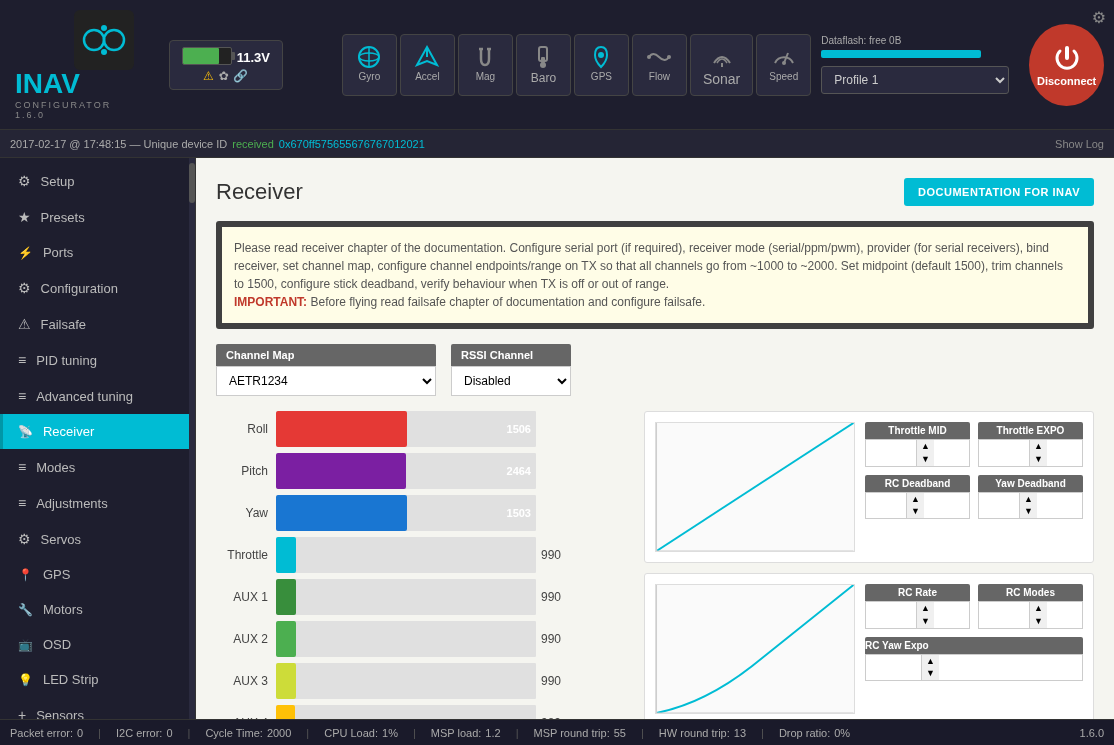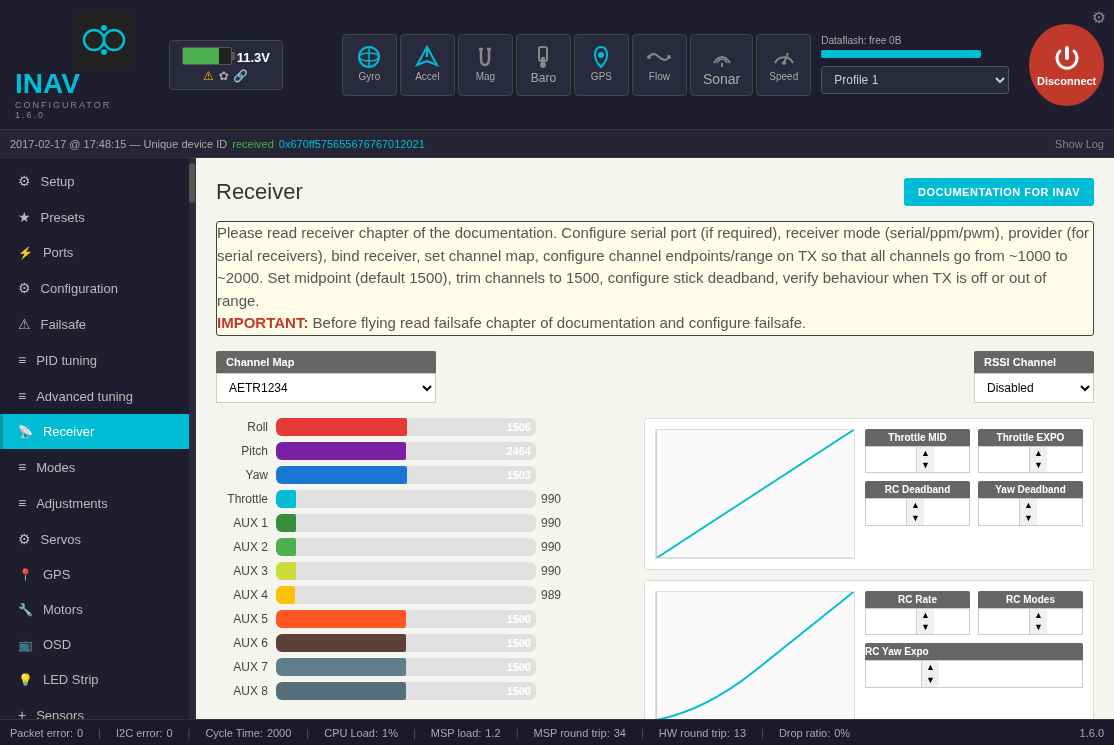--- a/index.html
+++ b/index.html
@@ -34,39 +34,39 @@
 
     
     #content { flex: 1; background: #f5f5f0; overflow-y: auto; padding: 20px; position: relative; }
 
     
     .content-header { display: flex; align-items: center; justify-content: space-between; margin-bottom: 15px; }
     .page-title { font-size: 22px; color: #333; font-weight: normal; }
     .doc-btn { background: #00bcd4; color: #fff; border: none; padding: 8px 14px; border-radius: 3px; cursor: pointer; font-size: 11px; font-weight: bold; letter-spacing: 0.5px; }
 
     
-    .warning-box { background: #fffde7; border: 1px solid #404040; border-radius: 3px; padding: 0; margin-bottom: 15px; font-size: 15px; color: #555; line-height: 1.5; }
+    .warning-box { background: #fffde7; border: 6px solid #404040; border-radius: 3px; padding: 12px; margin-bottom: 15px; font-size: 12px; color: #555; line-height: 1.5; }
     .warning-box .important { color: #c0392b; font-weight: bold; }
 
     
-    .channel-map-row { display: flex; gap: 15px; margin-bottom: 15px; justify-content: space-between; }
+    .channel-map-row { display: flex; gap: 15px; margin-bottom: 15px; }
     .channel-map-group, .ssri-group { display: flex; flex-direction: column; }
     .select-label { font-size: 11px; color: #fff; background: #666; padding: 5px 10px; border-radius: 2px 2px 0 0; font-weight: bold; }
     .channel-select { background: #fff; border: 1px solid #ccc; padding: 6px 8px; font-size: 12px; min-width: 220px; }
     .ssri-select { background: #fff; border: 1px solid #ccc; padding: 6px 8px; font-size: 12px; min-width: 120px; }
 
     
     .two-col { display: flex; }
     .channels-col { flex: 1; }
     .curves-col { display: flex; flex-direction: column; gap: 10px; width: 450px; }
 
     
     .channel-row { display: flex; align-items: center; margin-bottom: 6px; }
     .channel-label { width: 60px; text-align: right; padding-right: 8px; font-size: 12px; color: #444; font-weight: 500; }
-    .channel-bar-container { width: 260px; height: 18px; background: #e0e0e0; border-radius: 6px; position: relative; overflow: hidden; }
+    .channel-bar-container { width: 260px; height: 36px; background: #e0e0e0; border-radius: 1px; position: relative; overflow: hidden; }
     .channel-bar { height: 100%; border-radius: 2px; }
     .channel-value { position: absolute; top: 50%; right: 5px; transform: translateY(-50%); font-size: 11px; color: #fff; font-weight: bold; }
     .channel-value-outside { margin-left: 5px; font-size: 12px; color: #444; }
 
     
     .curve-panel { background: #fff; border: 1px solid #ddd; border-radius: 3px; padding: 10px; }
     .curve-and-controls { display: flex; gap: 10px; }
     .curve-svg { width: 200px; height: 130px; }
     .controls-panel { flex: 1; }
     .control-row { display: flex; gap: 8px; margin-bottom: 8px; }
@@ -553,21 +553,21 @@
     <span>1%</span>
   </div>
   <span style="color:#555;">|</span>
   <div class="stat">
     <span>MSP load:</span>
     <span>1.2</span>
   </div>
   <span style="color:#555;">|</span>
   <div class="stat">
     <span>MSP round trip:</span>
-    <span>34</span>
+    <span>55</span>
   </div>
   <span style="color:#555;">|</span>
   <div class="stat">
     <span>HW round trip:</span>
     <span>13</span>
   </div>
   <span style="color:#555;">|</span>
   <div class="stat">
     <span>Drop ratio:</span>
     <span>0%</span>

